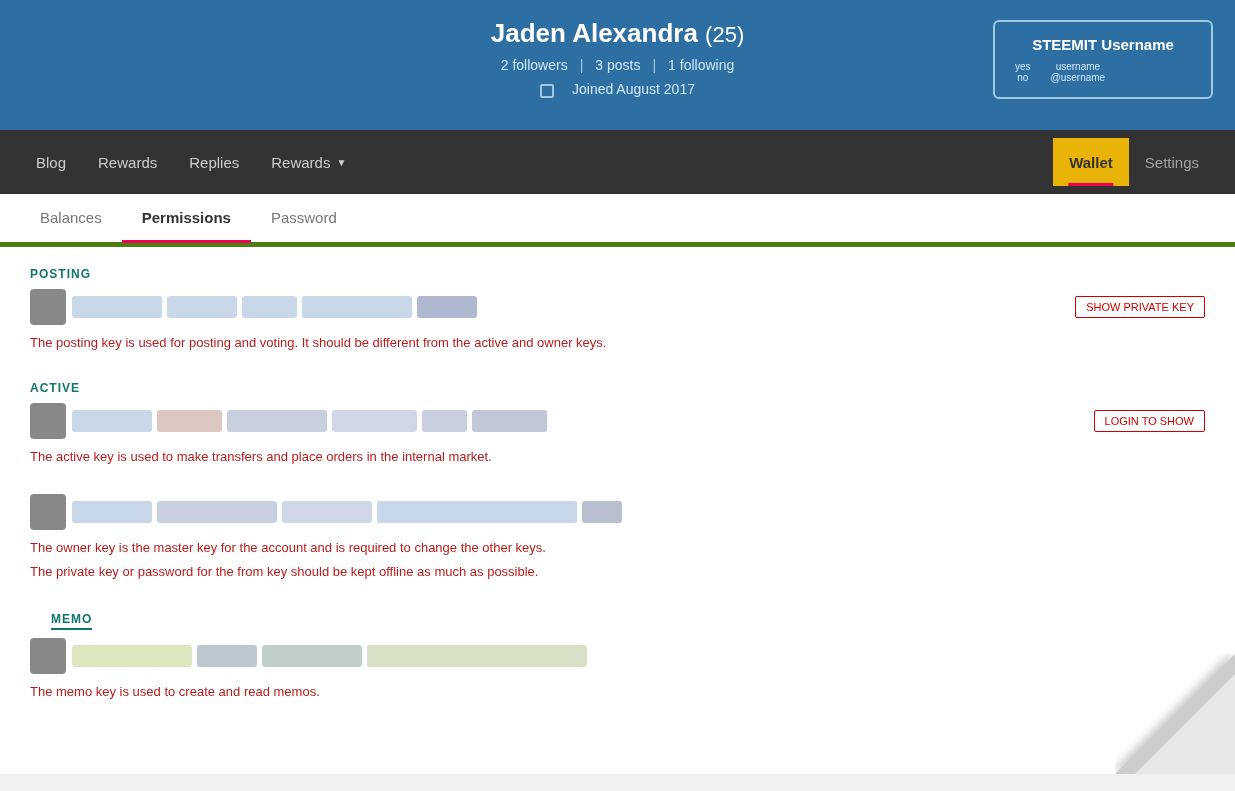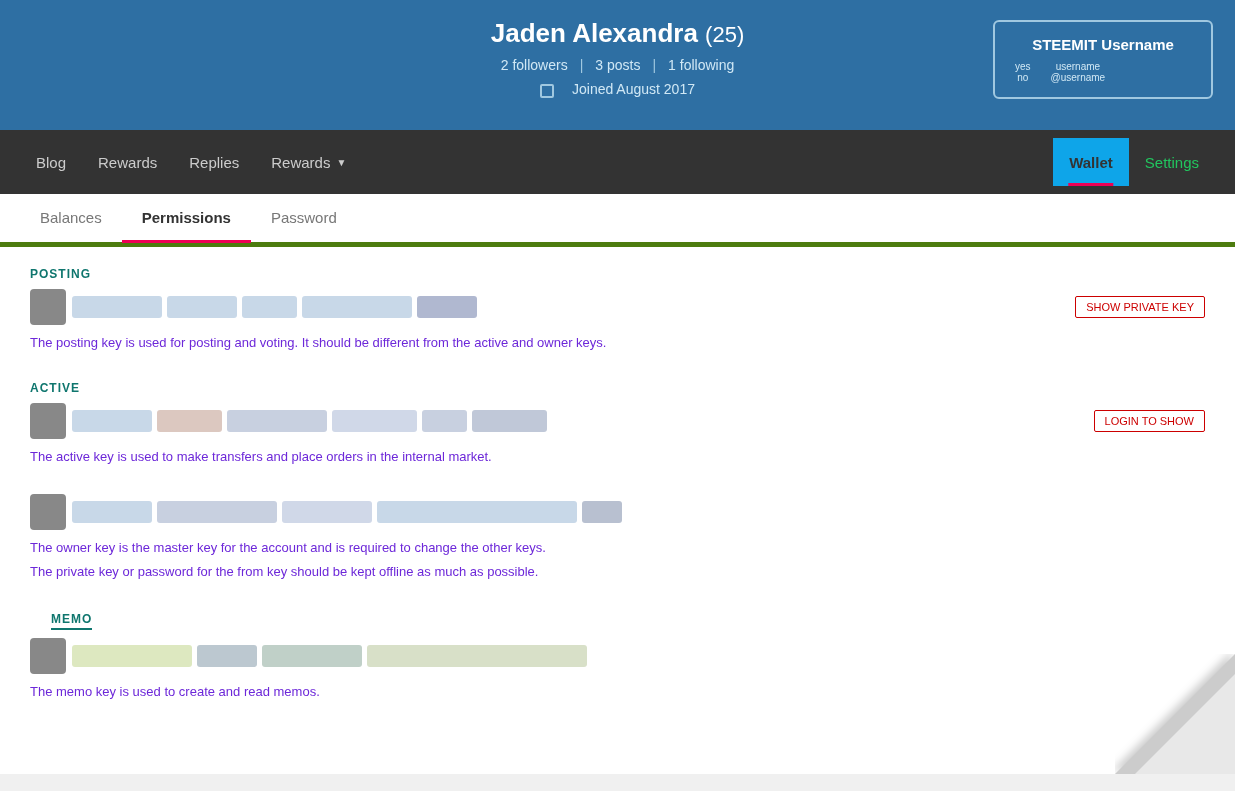--- a/index.html
+++ b/index.html
@@ -113,37 +113,37 @@
       align-items: center;
       cursor: pointer;
       text-decoration: none;
       gap: 4px;
     }
     .nav-right {
       display: flex;
       align-items: center;
     }
     .nav-item.active {
-      background: #0ea5e9;
+      background: #eab308;
       color: #333;
       font-weight: bold;
       position: relative;
     }
     .nav-item.active::after {
       content: '';
       position: absolute;
       bottom: 0;
       left: 50%;
       transform: translateX(-50%);
       width: 60%;
       height: 3px;
       background: #e05;
     }
     .nav-item.settings {
-      color: #22c55e;
+      color: #a3a3a3;
     }
 
     
     .main {
       background: #fff;
       margin: 0;
       padding: 0;
       min-height: 580px;
       position: relative;
     }
@@ -252,21 +252,21 @@
       padding: 4px 10px;
       border: 1px solid #c00;
       color: #c00;
       background: #fff;
       cursor: pointer;
       border-radius: 2px;
       white-space: nowrap;
     }
     .permission-desc {
       font-size: 13px;
-      color: #6d28d9;
+      color: #b91c1c;
       line-height: 1.5;
     }
 
     
     .page-curl {
       position: absolute;
       bottom: 0;
       right: 0;
       width: 120px;
       height: 120px;

